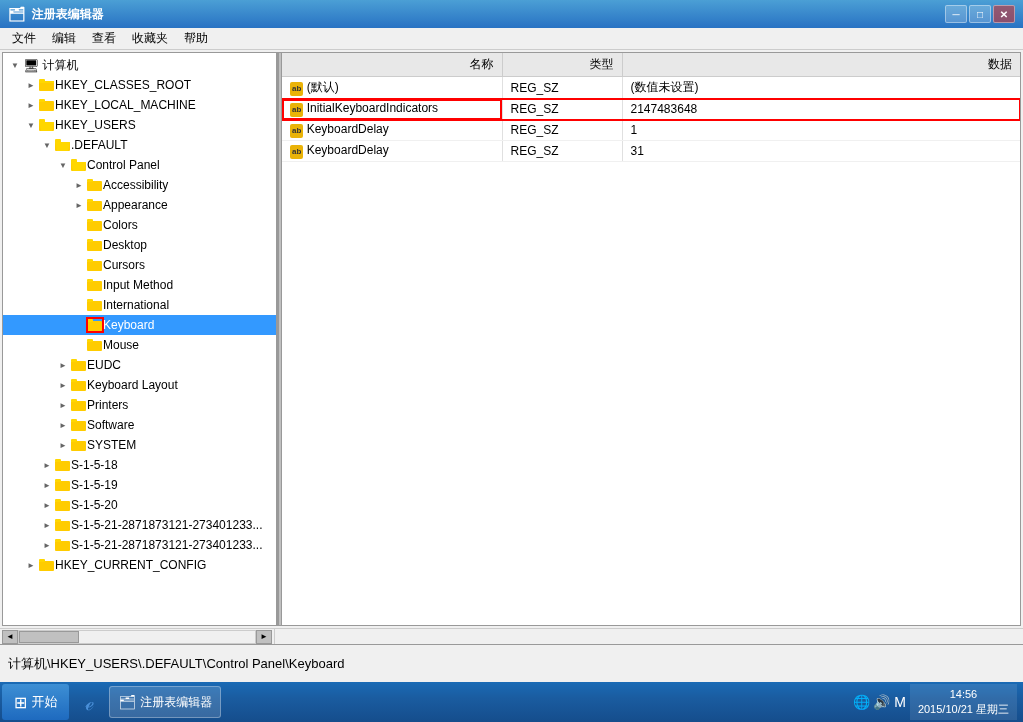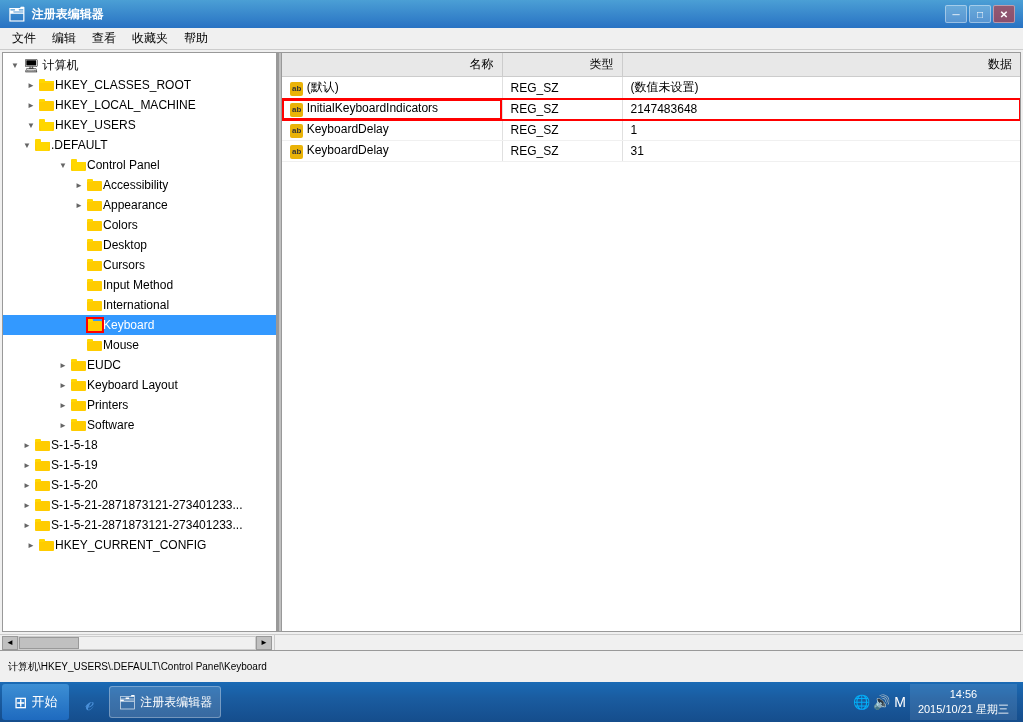--- a/index.html
+++ b/index.html
@@ -63,21 +63,21 @@
 
     .item-label {
       font-size: 12px;
       color: #000;
       line-height: 20px;
     }
 
     
     .indent-0 { padding-left: 4px; }
     .indent-1 { padding-left: 20px; }
-    .indent-2 { padding-left: 16px; }
+    .indent-2 { padding-left: 36px; }
     .indent-3 { padding-left: 52px; }
     .indent-4 { padding-left: 68px; }
 
     
     .reg-table {
       width: 100%;
       border-collapse: collapse;
     }
     .reg-table th {
       background: #e8e8e8;
@@ -97,27 +97,27 @@
       border-bottom: 1px solid #f0f0f0;
       border-right: 1px solid #e0e0e0;
       font-size: 12px;
       height: 20px;
       white-space: nowrap;
     }
     .reg-table td:last-child { border-right: none; }
 
     
     .status-bar {
-      height: 32px;
+      height: 38px;
       background: #f0f0f0;
       border-top: 1px solid #999;
       display: flex;
       align-items: center;
       padding: 0 8px;
-      font-size: 10px;
+      font-size: 13px;
       color: #000;
     }
 
     
     .taskbar {
       height: 40px;
       background: linear-gradient(to bottom, #1a6ab5 0%, #1a5ca0 40%, #154d8c 100%);
       display: flex;
       align-items: center;
       padding: 0 2px;
@@ -458,20 +458,28 @@
 
     <div class="tree-item indent-3">
       <span class="expand-icon collapsed"></span>
       <svg class="folder-svg" viewBox="0 0 16 14">
         <rect x="0" y="3" width="15" height="10" fill="#FFCC00" rx="1"></rect>
         <rect x="0" y="1" width="6" height="3" fill="#FFD700" rx="1"></rect>
       </svg>
       <span class="item-label">Software</span>
     </div>
 
+    <div class="tree-item indent-3">
+      <span class="expand-icon collapsed"></span>
+      <svg class="folder-svg" viewBox="0 0 16 14">
+        <rect x="0" y="3" width="15" height="10" fill="#FFCC00" rx="1"></rect>
+        <rect x="0" y="1" width="6" height="3" fill="#FFD700" rx="1"></rect>
+      </svg>
+      <span class="item-label">SYSTEM</span>
+    </div>
 
     <div class="tree-item indent-2">
       <span class="expand-icon collapsed"></span>
       <svg class="folder-svg" viewBox="0 0 16 14">
         <rect x="0" y="3" width="15" height="10" fill="#FFCC00" rx="1"></rect>
         <rect x="0" y="1" width="6" height="3" fill="#FFD700" rx="1"></rect>
       </svg>
       <span class="item-label">S-1-5-18</span>
     </div>
 

